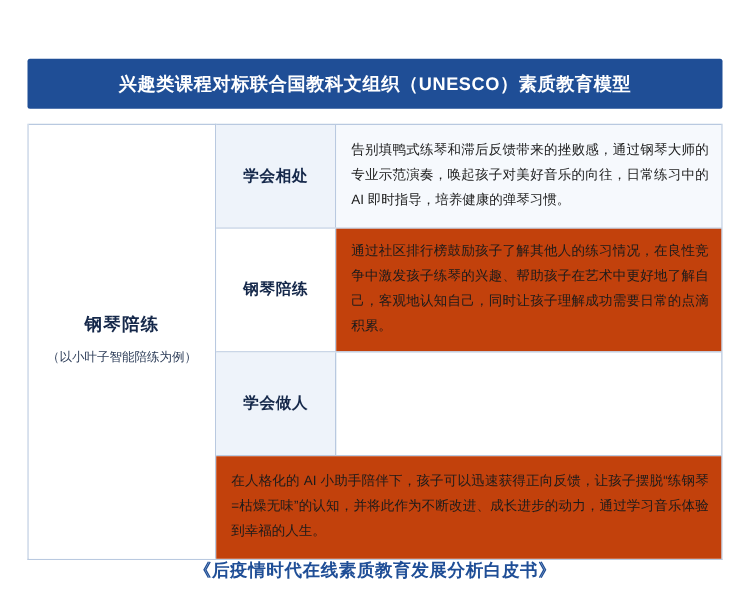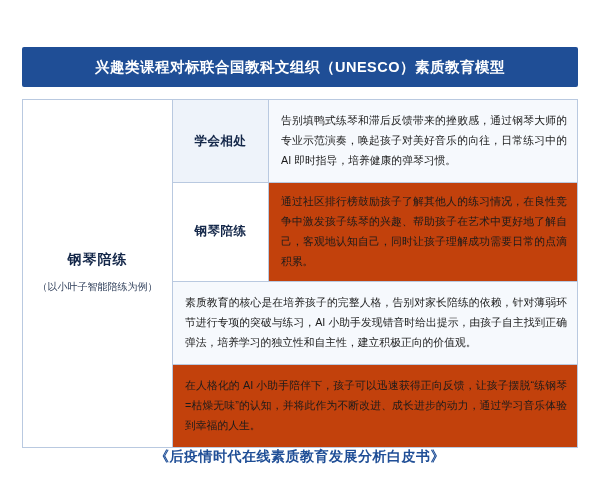--- a/index.html
+++ b/index.html
@@ -193,21 +193,21 @@
         <div class="pillar">学会相处</div>
         <div class="desc">告别填鸭式练琴和滞后反馈带来的挫败感，通过钢琴大师的专业示范演奏，唤起孩子对美好音乐的向往，日常练习中的 AI 即时指导，培养健康的弹琴习惯。</div>
       </div>
 
       <div class="row shade-b">
         <div class="pillar">钢琴陪练</div>
         <div class="desc">通过社区排行榜鼓励孩子了解其他人的练习情况，在良性竞争中激发孩子练琴的兴趣、帮助孩子在艺术中更好地了解自己，客观地认知自己，同时让孩子理解成功需要日常的点滴积累。</div>
       </div>
 
       <div class="row shade-a">
-        <div class="desc">素质教育的核心是在培养孩子的完整人格，告别对家长陪练的依赖，针对薄弱环节进行专项的突破与练习，AI 小助手发现错音时给出提示，由孩子自主找到正确弹法，培养学习的独立性和自主性，建立积极正向的价值观。</div>
+        <div class="pillar">学会做人</div>
       </div>
 
       <div class="row shade-b">
         <div class="desc">在人格化的 AI 小助手陪伴下，孩子可以迅速获得正向反馈，让孩子摆脱“练钢琴=枯燥无味”的认知，并将此作为不断改进、成长进步的动力，通过学习音乐体验到幸福的人生。</div>
       </div>
 
     </div>
   </div>
 
   <div class="footer">

